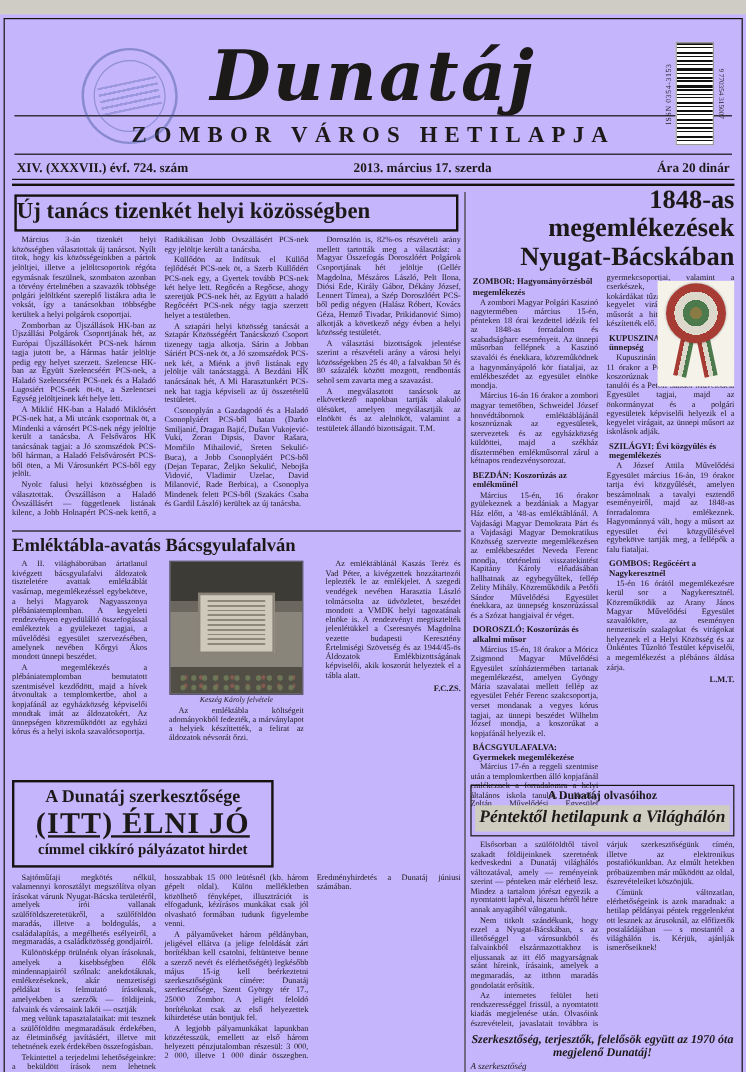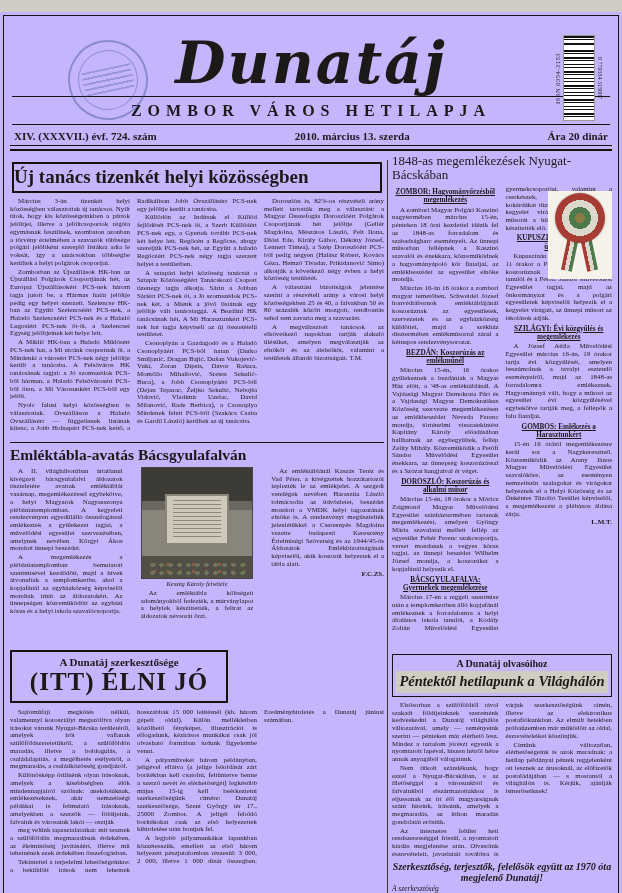--- a/index.html
+++ b/index.html
@@ -17,21 +17,21 @@
         border:2px solid rgba(62,82,150,.5);transform:rotate(-12deg);opacity:.85;}
   .stamp::before{content:"";position:absolute;inset:8px;border-radius:50%;border:1.5px solid rgba(62,82,150,.45);}
   .stamp::after{content:"";position:absolute;inset:26px 13px;
         background:repeating-linear-gradient(to bottom,rgba(62,82,150,.35) 0 2px,transparent 2px 5.5px);}
   .barcode-wrap{position:absolute;right:6px;top:12px;width:52px;height:92px;display:flex;align-items:center;gap:2px;}
   .issn{writing-mode:vertical-rl;transform:rotate(180deg);font-size:6.5px;letter-spacing:.5px;color:#222;}
   .bars{width:30px;height:84px;background:#fff;border:1px solid #999;
         background-image:repeating-linear-gradient(to bottom,#111 0 1.5px,#fff 1.5px 3px,#111 3px 4px,#fff 4px 7px,#111 7px 9px,#fff 9px 10.5px,#111 10.5px 11.5px,#fff 11.5px 14px);}
   .barcode-num{writing-mode:vertical-rl;font-size:6px;color:#222;}
   .rule{border-top:1.2px solid #14130f;margin:2px 2px;}
-  .subtitle{text-align:center;font-weight:bold;font-size:16px;letter-spacing:6px;padding:3px 0 2px;}
+  .subtitle{text-align:center;font-weight:bold;font-size:19px;letter-spacing:6px;padding:3px 0 2px;}
   .info-row{display:flex;justify-content:space-between;align-items:baseline;font-weight:bold;
         font-size:11px;padding:3px 4px 2px;}
   .thick-rule{border-top:1px solid #14130f;border-bottom:2.5px solid #14130f;height:2.5px;margin:1px 0;}
 
   
   .smalltext{font-size:6.9px;line-height:1.12;text-align:justify;}
   .smalltext p{margin:0 0 1px;text-indent:8px;}
   .colwrap{overflow:hidden;column-fill:auto;}
   .divider-v{position:absolute;left:387px;top:148px;height:738px;border-left:1.2px solid #3a3935;}
 
@@ -55,30 +55,30 @@
         background:repeating-linear-gradient(to bottom,#7d776b 0 1.5px,transparent 1.5px 4px);}
   .flowers{position:absolute;left:6%;bottom:2px;width:88%;height:15px;opacity:.95;
         background-image:radial-gradient(circle,#6f7a58 0 2px,transparent 2.5px),radial-gradient(circle,#8c5a50 0 1.5px,transparent 2px);
         background-size:9px 8px,13px 7px;}
   .caption{font-style:italic;font-size:6.5px;text-align:center;margin:1px 0 2px;}
   .sig{font-weight:bold;text-align:right;font-size:7px;margin-top:2px;}
 
   
   .art-contest{position:absolute;left:10px;top:638px;width:374px;}
   .art-contest .hbox{width:218px;border:2px solid #14130f;text-align:center;padding:4px 2px 5px;box-sizing:border-box;}
-  .art-contest .kicker{font-size:11px;font-weight:bold;}
-  .art-contest .big{font-size:25px;font-weight:bold;letter-spacing:1px;line-height:1.05;margin:1px 0;}
+  .art-contest .kicker{font-size:15px;font-weight:bold;}
+  .art-contest .big{font-size:25px;font-weight:bold;letter-spacing:1px;line-height:1.05;margin:1px 0;text-decoration:underline;}
   .art-contest .sub{font-size:12.5px;font-weight:bold;}
   .art-contest .body{margin-top:5px;column-count:3;column-gap:7px;height:168px;}
 
   
   .art-1848{position:absolute;left:392px;top:142px;width:220px;}
-  .art-1848 .head{text-align:left;font-size:13px;font-weight:normal;line-height:1.08;margin-bottom:3px;}
+  .art-1848 .head{text-align:right;font-size:22px;font-weight:bold;line-height:1.08;margin-bottom:3px;}
   .art-1848 .body{position:relative;column-count:2;column-gap:7px;height:448px;}
-  .sec-head{font-size:7.2px;font-weight:bold;text-align:center;margin:3px 2px 1px;line-height:1.15;text-decoration:underline;}
+  .sec-head{font-size:7.2px;font-weight:bold;text-align:left;margin:3px 2px 1px;line-height:1.15;}
   .cockade{position:absolute;top:6px;right:0;width:64px;height:88px;background:#f5f2ea;z-index:2;}
   .rosette{position:absolute;top:2px;left:7px;width:50px;height:50px;border-radius:50%;z-index:2;
         box-shadow:0 0 2px rgba(0,0,0,.4);
         background:radial-gradient(circle at 50% 50%,#8a7a43 0 5px,#4c7a4c 5px 11px,#ddd8cc 11px 18px,#a63c34 18px 25px);}
   .rib{position:absolute;top:40px;width:11px;height:40px;
         background:linear-gradient(90deg,#a63c34 0 3.5px,#ddd8cc 3.5px 7.5px,#4c7a4c 7.5px 11px);}
   .rib.l{left:17px;transform:rotate(12deg);} .rib.r{left:35px;transform:rotate(-12deg);}
 
   
   .art-web{position:absolute;left:392px;top:642px;width:220px;}
@@ -102,21 +102,21 @@
     <div class="barcode-wrap">
       <div class="issn">ISSN 0354-3153</div>
       <div class="bars"></div>
       <div class="barcode-num">9 770354 315007</div>
     </div>
     <div class="rule"></div>
     <div class="subtitle">ZOMBOR VÁROS HETILAPJA</div>
     <div class="rule"></div>
     <div class="info-row">
       <span>XIV. (XXXVII.) évf. 724. szám</span>
-      <span>2010. március 13. szerda</span>
+      <span>2013. március 17. szerda</span>
       <span>Ára 20 dinár</span>
     </div>
     <div class="thick-rule"></div>
   </header>
 
   <div class="divider-v"></div>
 
   <section class="art-council">
     <div class="hbox">Új tanács tizenkét helyi közösségben</div>
     <div class="body smalltext colwrap">
@@ -156,20 +156,21 @@
           </div>
         <div class="sig">F.C.ZS.</div>
       </div>
     </div>
   </section>
 
   <section class="art-contest">
     <div class="hbox">
       <div class="kicker">A Dunatáj szerkesztősége</div>
       <div class="big">(ITT) ÉLNI JÓ</div>
+      <div class="sub">címmel cikkíró pályázatot hirdet</div>
     </div>
     <div class="body smalltext colwrap">
         <p>Sajtóműfaji megkötés nélkül, valamennyi korosztályt megszólítva olyan írásokat várunk Nyugat-Bácska területéről, amelyek írói vallanak szülőföldszeretetükről, a szülőföldön maradás, illetve a boldogulás, a családalapítás, a megélhetés esélyeiről, a megmaradás, a családközösség gondjairól.</p>
         <p>Különösképp örülnénk olyan írásoknak, amelyek a kisebbségben élők mindennapjairól szólnak: anekdotáknak, emlékezéseknek, akár nemzetiségi példákat is felmutató írásoknak, amelyekben a szerzők — földijeink, falvaink és városaink lakói — osztják</p>
         <p>meg velünk tapasztalataikat: mit tesznek a szülőföldön megmaradásuk érdekében, az életminőség javításáért, illetve mit tehetnének ezek érdekében összefogásban.</p>
         <p>Tekintettel a terjedelmi lehetőségeinkre: a beküldött írások nem lehetnek hosszabbak 15 000 leütésnél (kb. három gépelt oldal). Külön mellékletben közölhető fényképet, illusztrációt is elfogadunk, kézírásos munkákat csak jól olvasható formában tudunk figyelembe venni.</p>
         <p>A pályaműveket három példányban, jeligével ellátva (a jelige feloldását zárt borítékban kell csatolni, feltüntetve benne a szerző nevét és elérhetőségét) legkésőbb május 15-ig kell beérkeztetni szerkesztőségünk címére: Dunatáj szerkesztősége, Szent György tér 17., 25000 Zombor. A jeligét feloldó borítékokat csak az első helyezettek kihirdetése után bontjuk fel.</p>
         <p>A legjobb pályamunkákat lapunkban közzétesszük, emellett az első három helyezett pénzjutalomban részesül: 3 000, 2 000, illetve 1 000 dinár összegben. Eredményhirdetés a Dunatáj júniusi számában.</p>
       </div>
   </section>
@@ -200,21 +201,21 @@
           <p>Március 17-én a reggeli szentmise után a templomkertben álló kopjafánál emlékeznek a forradalomra a helyi általános iskola tanulói, a Kodály Zoltán Művelődési Egyesület gyermekcsoportjai, valamint a cserkészek, akik nemzetiszín kokárdákat tűznek ki, és elhelyezik a kegyelet virágait. A gyermekek műsorát a hitoktatók és a tanítók készítették elő.</p>
         </div>
       <div class="sec-head">KUPUSZINA: Koszorúzási ünnepség</div>
       <div>
           <p>Kupuszinán március 15-én délelőtt 11 órakor a Petőfi Sándor-szobornál koszorúznak az általános iskola tanulói és a Petőfi Sándor Művelődési Egyesület tagjai, majd az önkormányzat és a polgári egyesületek képviselői helyezik el a kegyelet virágait, az ünnepi műsort az iskolások adják.</p>
         </div>
       <div class="sec-head">SZILÁGYI: Évi közgyűlés és megemlékezés</div>
       <div>
           <p>A József Attila Művelődési Egyesület március 16-án, 19 órakor tartja évi közgyűlését, amelyen beszámolnak a tavalyi esztendő eseményeiről, majd az 1848-as forradalomra emlékeznek. Hagyománnyá vált, hogy a műsort az egyesület évi közgyűlésével egybekötve tartják meg, a fellépők a falu fiataljai.</p>
         </div>
-      <div class="sec-head">GOMBOS: Emlékezés a Harasztunkért</div>
+      <div class="sec-head">GOMBOS: Regőcéért a Nagykeresztnél</div>
       <div>
           <p>15-én 16 órától megemlékezésre kerül sor a Nagykeresztnél. Közreműködik az Arany János Magyar Művelődési Egyesület szavalóköre, az eseményen nemzetiszín szalagokat és virágokat helyeznek el a Helyi Közösség és az Önkéntes Tűzoltó Testület képviselői, a megemlékezést a plébános áldása zárja.</p>
         </div>
       <div class="sig">L.M.T.</div>
     </div>
   </section>
 
   <section class="art-web">
     <div class="hbox">
       <div class="kicker">A Dunatáj olvasóihoz</div>

